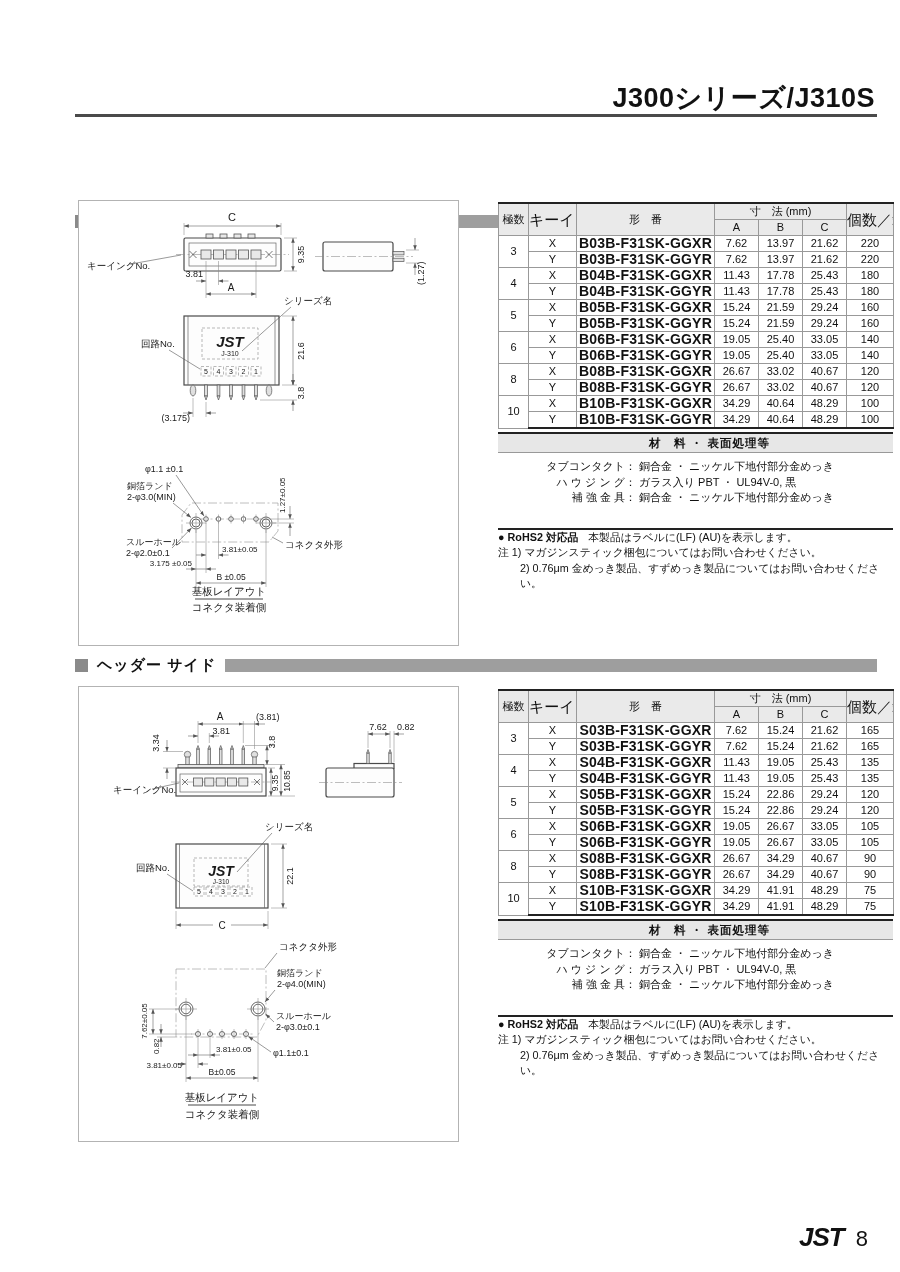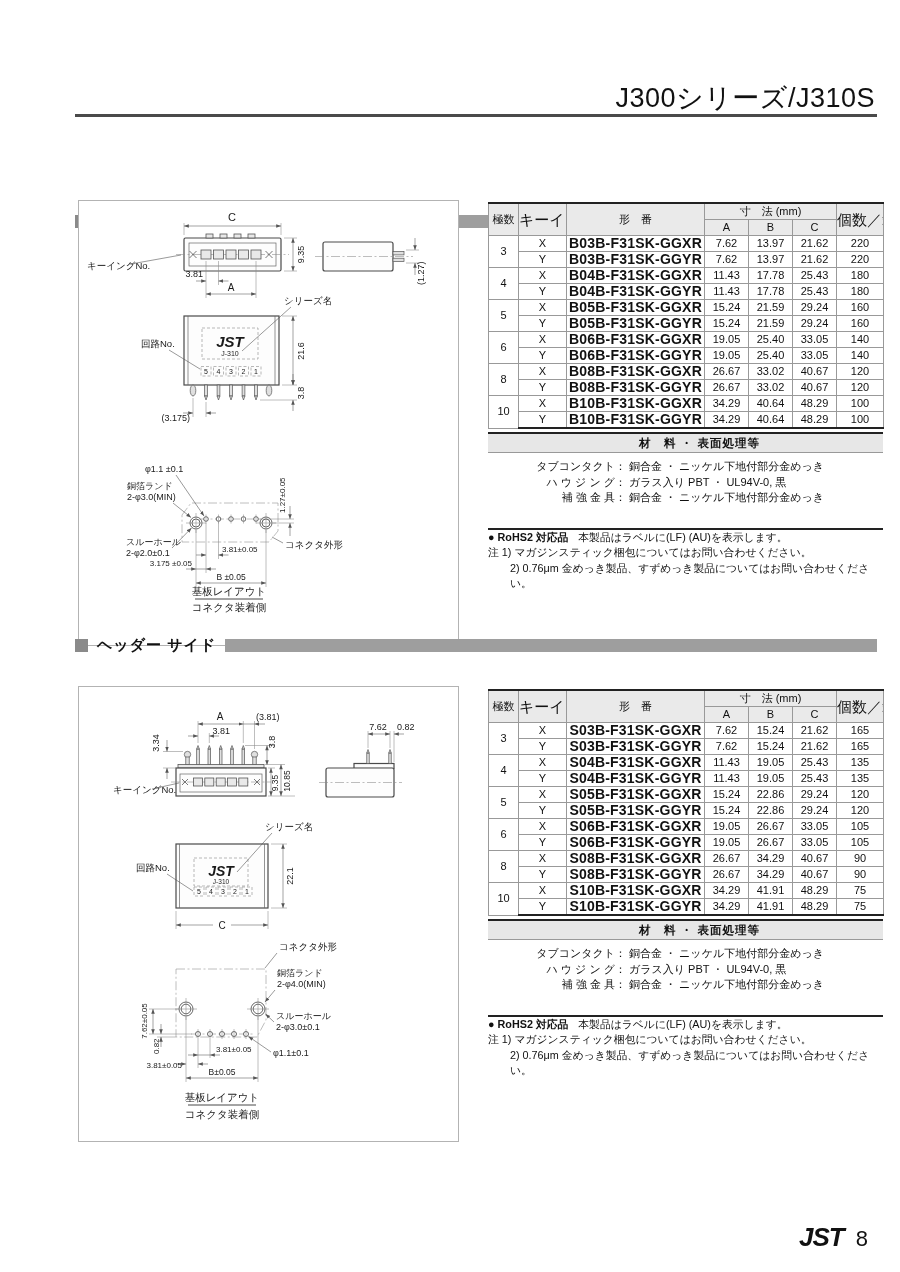--- a/index.html
+++ b/index.html
@@ -1,36 +1,36 @@
 <!DOCTYPE html>
 <html><head>
 <meta charset="utf-8">
 <style>
   html,body { margin:0; padding:0; background:#fff; }
   .page { position:relative; width:900px; height:1272px; background:#fff; overflow:hidden;
           font-family:"Liberation Sans", sans-serif; color:#111; }
 
   
   .doc-title { position:absolute; top:80px; left:0; right:25px; text-align:right;
-               font-size:27px; font-weight:normal; letter-spacing:0.5px; }
+               font-size:27px; font-weight:bold; letter-spacing:0.5px; }
   .title-rule { position:absolute; top:114px; left:75px; width:802px; height:3px; background:#4a4a4a; }
 
   
   .sec-head { position:absolute; left:75px; width:802px; display:flex; align-items:center; gap:9px; }
   .sec-square { width:13px; height:13px; background:#8a8a8a; flex:none; }
   .sec-label { font-size:15px; font-weight:bold; white-space:nowrap; letter-spacing:1px; }
   .sec-bar { flex:1; height:13px; background:#9e9e9e; }
 
   
   .draw-box { position:absolute; border:1px solid #b3b3b3; background:#fff; }
   #draw-box-top  { left:78px; top:200px; width:379px; height:444px; }
   #draw-box-side { left:78px; top:686px; width:379px; height:454px; }
 
   
-  .spec-col { position:absolute; left:488px; width:395px; }
+  .spec-col { position:absolute; left:498px; width:395px; }
   #col-top  { top:202px; }
   #col-side { top:689px; }
 
   table.spec { width:100%; border-collapse:collapse; table-layout:fixed; font-size:11px; }
   .spec th, .spec td { border:1px solid #999; text-align:center; padding:0;
                        height:15px; line-height:15px; overflow:hidden; white-space:nowrap; }
   .spec thead th { background:#eaeaea; font-weight:normal; }
   .spec thead tr:first-child th { border-top:2px solid #222; }
   .spec th.small { font-size:15px; }
   .spec td.part { font-weight:bold; font-size:14px; letter-spacing:0.2px; }
@@ -399,21 +399,21 @@
       </div>
     </div>
 
     <div class="notes">
       <div><span class="bold">● RoHS2 対応品</span><span class="gap"></span><span>本製品はラベルに(LF) (AU)を表示します。</span></div>
       <div>注 1) マガジンスティック梱包についてはお問い合わせください。</div>
       <div class="n2">2) 0.76μm 金めっき製品、すずめっき製品についてはお問い合わせください。</div>
     </div>
   </div>
 
-  <div class="sec-head" style="top:636px;">
+  <div class="sec-head" style="top:656px;">
     <div class="sec-square"></div>
     <div class="sec-label">ヘッダー サイド</div>
     <div class="sec-bar"></div>
   </div>
 
   <div class="draw-box" id="draw-box-side">
     <svg width="379" height="454" viewBox="0 0 379 454">
       <defs>
         <marker id="mE2" orient="auto" markerWidth="9" markerHeight="8" refX="8" refY="3.5">
           <path d="M0,0.5 L8,3.5 L0,6.5 Z" fill="#555"></path>

